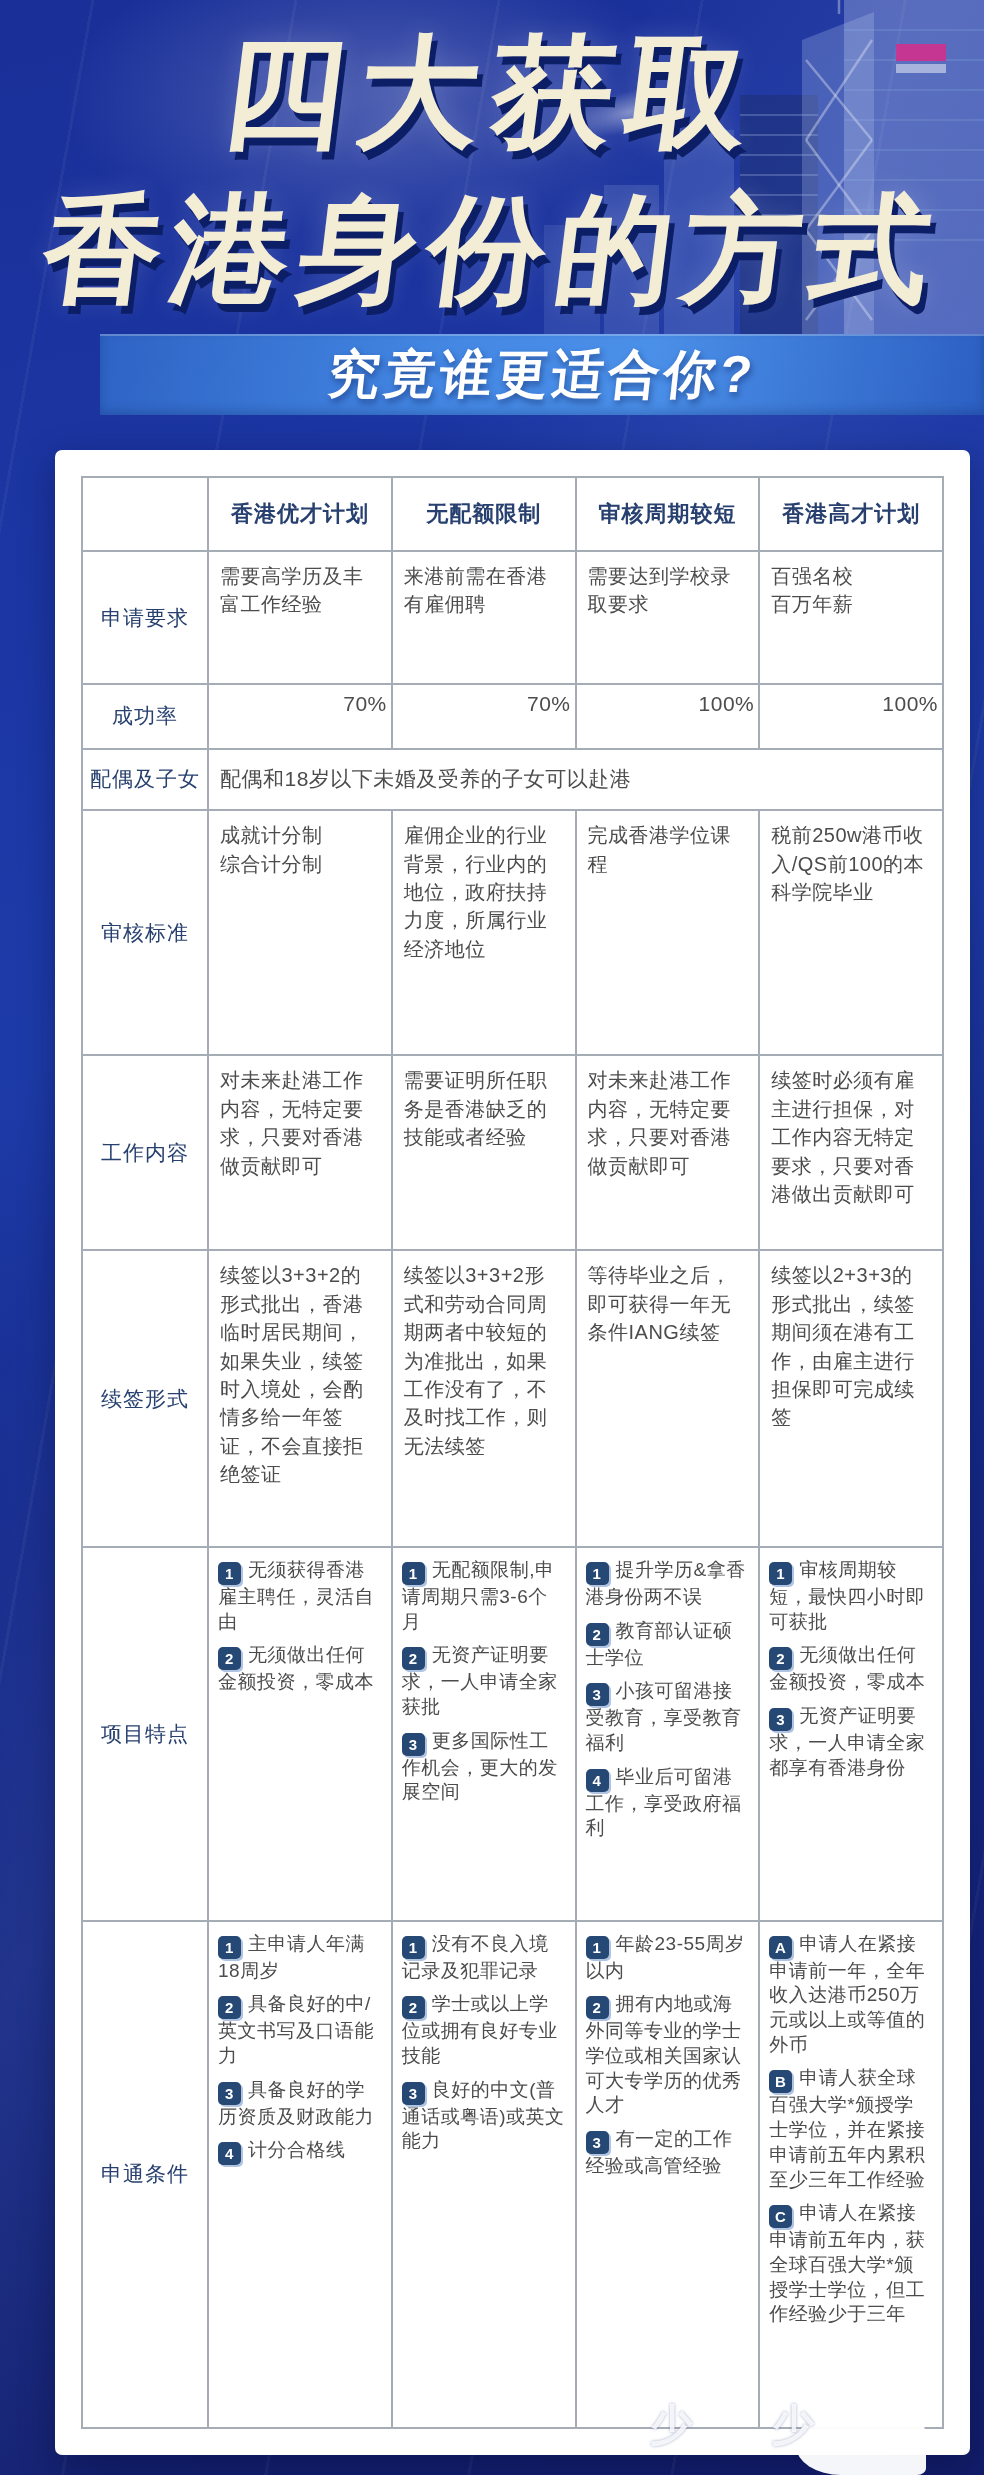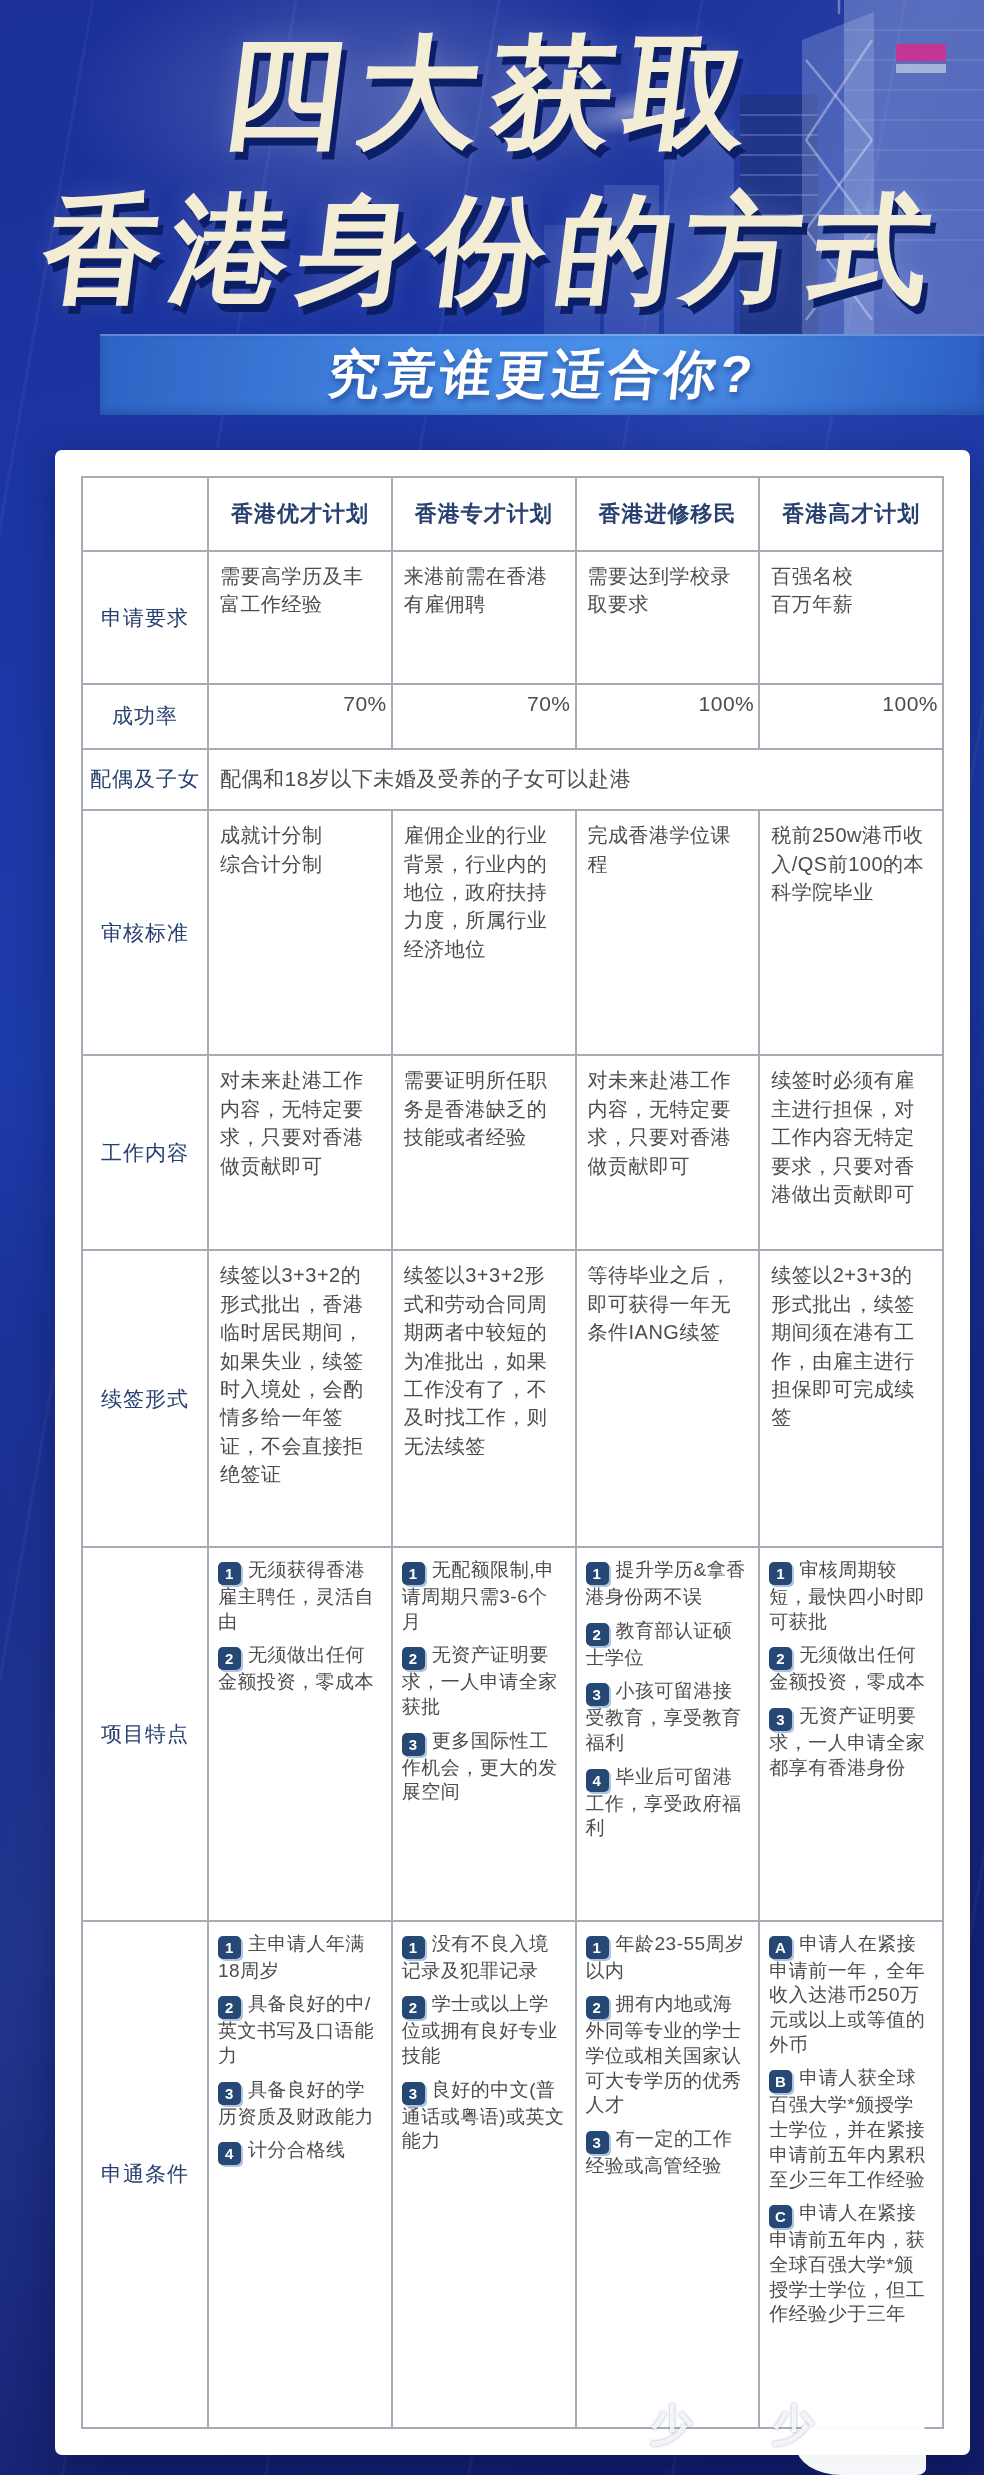--- a/index.html
+++ b/index.html
@@ -162,22 +162,22 @@
       <col class="label-col">
       <col>
         <col>
         <col>
         <col>
     </colgroup>
     <thead>
       <tr>
         <th></th>
       <th>香港优才计划</th>
-          <th>香港专才计划</th>
-          <th>香港进修移民</th>
+          <th>无配额限制</th>
+          <th>审核周期较短</th>
           <th>香港高才计划</th>
         </tr>
     </thead>
     <tbody>
         <tr class="row-text">
           <th>申请要求</th>
           <td>需要高学历及丰富工作经验</td>
           <td>来港前需在香港有雇佣聘</td>
           <td>需要达到学校录取要求</td>
           <td>百强名校

